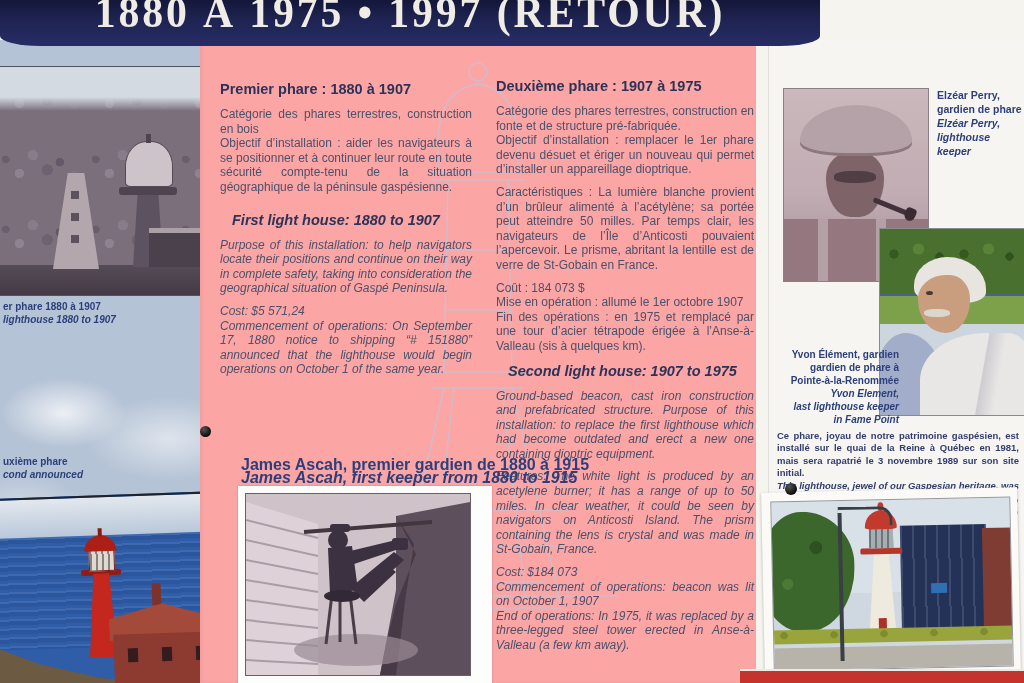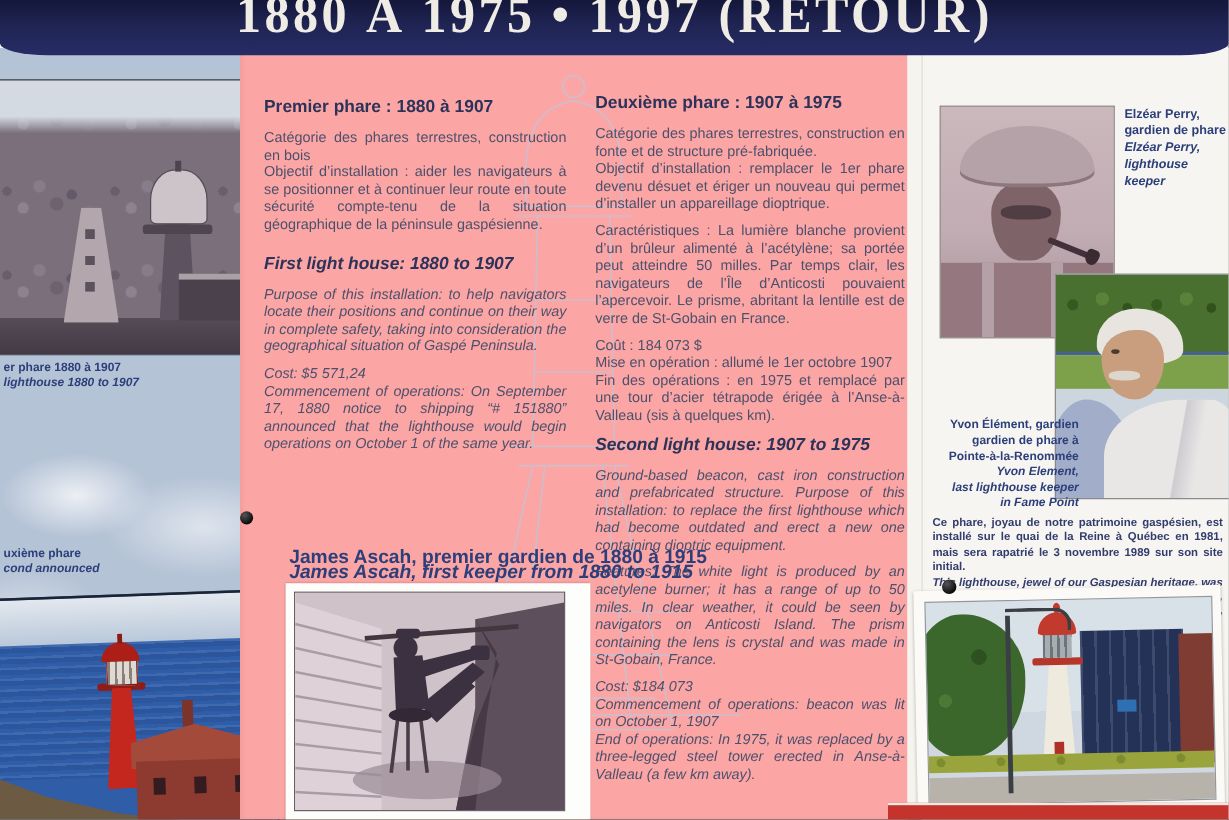--- a/index.html
+++ b/index.html
@@ -1,19 +1,19 @@
 <!DOCTYPE html>
 <html><head>
 <meta charset="utf-8">
 <style>
   html,body{margin:0;padding:0;background:#222;}
   .stage{position:relative;width:1024px;height:683px;overflow:hidden;
          background:#f6f4ef;font-family:"Liberation Sans",sans-serif;}
   
-  .band{position:absolute;left:0;top:0;width:1024px;height:46px;
+  .band{position:absolute;left:0;top:0;width:820px;height:46px;
         background:linear-gradient(180deg,#14173a 0%,#1f2453 45%,#272c66 100%);
         border-radius:0 0 40px 40px / 0 0 10px 10px;z-index:30;}
   .band-title{position:absolute;left:0;top:-13px;width:100%;text-align:center;
         font-family:"Liberation Serif",serif;font-weight:600;font-size:44px;
         letter-spacing:3px;color:#efece6;white-space:nowrap;
         transform:scaleX(.95);}
   
   .left-strip{position:absolute;left:0;top:40px;width:212px;height:643px;
         background:#b5c3d6;
         background-image:radial-gradient(90px 50px at 30% 58%,rgba(255,255,255,.75),transparent 70%),
@@ -74,21 +74,21 @@
   .cap1{left:3px;top:300px;}
   .cap2{left:3px;top:455px;}
   
   .main-panel{position:absolute;left:200px;top:40px;width:556px;height:643px;
         background:#fca5a5;box-shadow:inset 2px 0 4px rgba(0,0,0,.05);}
   .blueprint{position:absolute;left:0;top:0;opacity:.55;pointer-events:none;}
   .col{position:absolute;color:#4c516b;font-size:12px;line-height:14.6px;}
   .col1{left:20px;top:40px;width:252px;}
   .col2{left:296px;top:37px;width:258px;}
   .head{font-size:14.5px;line-height:18px;font-weight:bold;color:#2d3358;margin:0 0 9px;}
-  .head.en{font-style:italic;}
+  .head.en{font-style:italic;margin-left:12px;}
   p.body{margin:0 0 0;text-align:justify;text-align-last:left;}
   .gap{height:8px;}
   .en{font-style:italic;}
   .james-cap{position:absolute;left:41px;top:418px;font-size:16px;line-height:13px;
         font-weight:bold;color:#2c3f7a;}
   .photo3{position:absolute;left:38px;top:446px;width:240px;height:197px;background:#fdfdfb;
         padding:7px;box-shadow:0 0 2px rgba(0,0,0,.25);}
   .photo3 svg{display:block;border:1px solid #6b5f66;}
   
   .right-panel{position:absolute;left:768px;top:40px;width:256px;height:643px;

